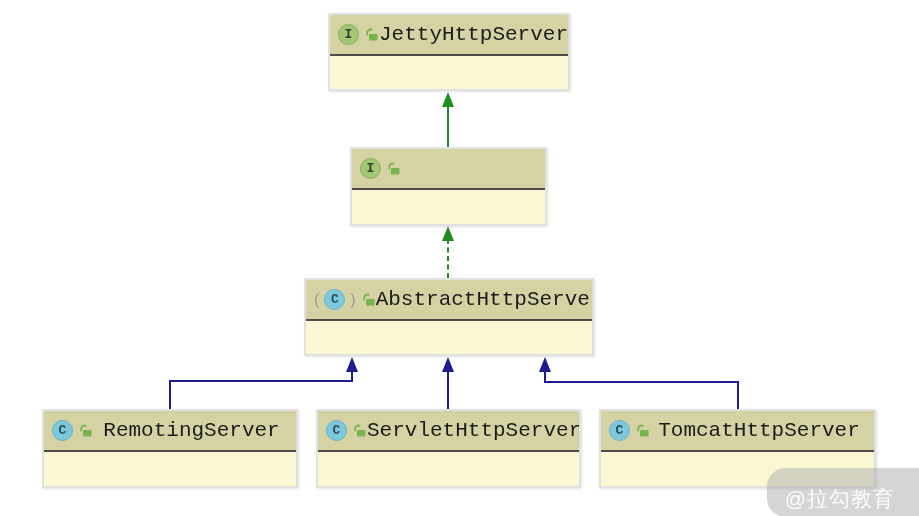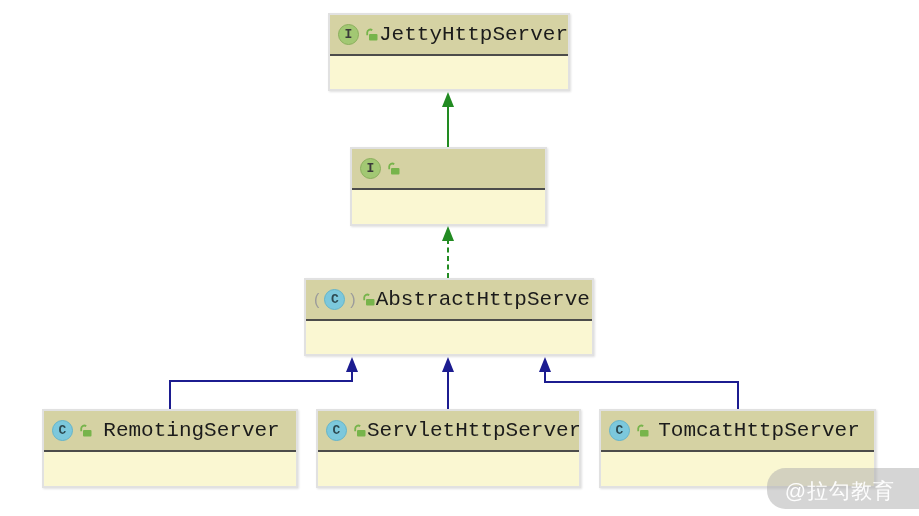--- a/index.html
+++ b/index.html
@@ -65,21 +65,21 @@
     left: 0; top: 0;
     pointer-events: none;
     z-index: 5;
   }
   #watermark {
     position: absolute;
     right: 0;
     top: 468px;
     height: 37px;
     line-height: 37px;
-    padding: 4px 24px 0 18px;
+    padding: 12px 24px 0 18px;
     border-radius: 18.5px 0 0 18.5px;
     background: rgba(172,172,172,0.5);
     color: rgba(255,255,255,0.95);
     font-family: "Liberation Sans", sans-serif;
     font-size: 21px;
     letter-spacing: 1px;
     z-index: 10;
   }
 </style>
 </head>

